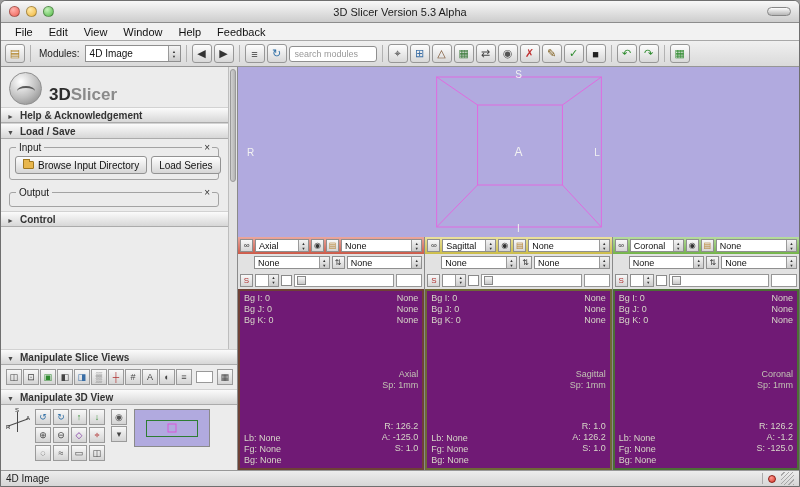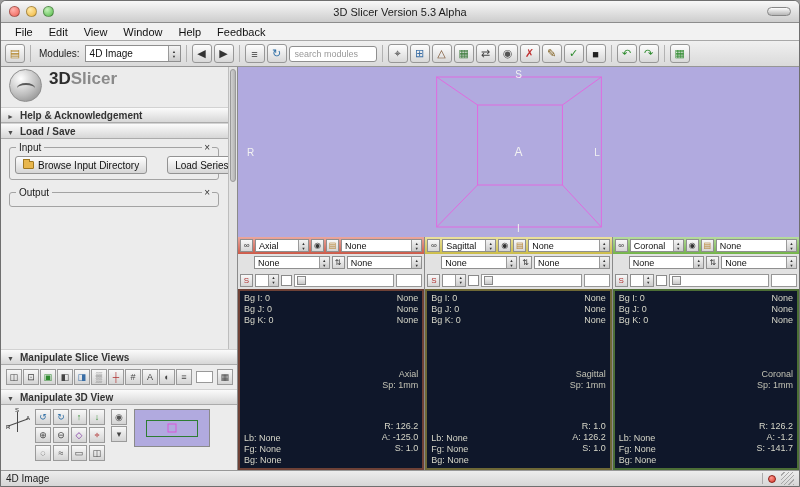--- a/index.html
+++ b/index.html
@@ -33,40 +33,40 @@
   .search{height:16px;width:88px;border:1px solid #8f8f8f;font-size:9px;padding:0 5px;background:#fff;border-radius:3px;color:#222;box-sizing:border-box;font-family:"Liberation Sans",sans-serif;}
   .search::placeholder{color:#999;}
 
   
   .content{flex:1;display:flex;min-height:0;}
   .sidebar{width:237px;flex:none;background:#ececec;border-right:1px solid #8a8a8a;display:flex;flex-direction:column;box-sizing:border-box;}
   .side-top{flex:1;position:relative;display:flex;flex-direction:column;min-height:0;overflow:hidden;padding-right:9px;}
   .side-scroll{position:absolute;right:0;top:0;bottom:0;width:9px;background:#e3e3e3;border-left:1px solid #bdbdbd;box-sizing:border-box;}
   .side-scroll .thumb{position:absolute;left:1px;right:1px;top:2px;height:40%;background:linear-gradient(90deg,#d0d0d0,#b4b4b4);border:1px solid #9a9a9a;border-radius:4px;box-sizing:border-box;}
 
-  .logo-row{height:40px;flex:none;display:flex;align-items:flex-start;gap:7px;padding:2px 8px;box-sizing:border-box;}
+  .logo-row{height:40px;flex:none;display:flex;align-items:flex-end;gap:7px;padding:2px 8px;box-sizing:border-box;}
   .logo-ball{width:33px;height:33px;border-radius:50%;background:radial-gradient(circle at 35% 28%,#ffffff,#bdbdbd 55%,#7e7e7e);border:1px solid #8f8f8f;box-sizing:border-box;position:relative;flex:none;}
   .logo-ball::after{content:"";position:absolute;left:7px;top:13px;width:18px;height:8px;border-radius:50%;border-top:2px solid #5a5a5a;}
   .logo-text{font-size:17px;font-weight:bold;letter-spacing:0;}
   .logo-text .p1{color:#2d2d2d;}
   .logo-text .p2{color:#8a8a8a;}
 
   .sechdr{height:16px;flex:none;background:linear-gradient(#fbfbfb,#d7d7d7);border-top:1px solid #d2d2d2;border-bottom:1px solid #ababab;display:flex;align-items:center;gap:4px;padding:0 6px;font-size:10px;font-weight:bold;color:#333;box-sizing:border-box;}
   .disc{width:9px;color:#4a4a4a;flex:none;display:inline-block;}
   .disc.closed::before{content:"►";font-size:7px;}
   .disc.open::before{content:"▼";font-size:7px;}
 
   .bundle-row{flex:none;display:flex;align-items:center;gap:5px;padding:4px 7px;font-size:10px;color:#111;}
   .bundle-row .combo{flex:1;height:16px;}
 
   .groupbox{margin:8px 9px 4px 8px;border:1px solid #a3a3a3;border-radius:3px;position:relative;padding:8px 5px 5px;flex:none;}
   .gb-label{position:absolute;top:-6px;left:6px;background:#ececec;padding:0 3px;font-size:10px;color:#1a1a1a;}
   .gb-close{position:absolute;top:-5px;right:6px;background:#ececec;font-size:10px;line-height:10px;color:#333;padding:0 2px;cursor:default;}
   .gb-close::before{content:"×";}
-  .btnrow{display:flex;gap:20px;align-items:center;}
+  .btnrow{display:flex;gap:4px;align-items:center;}
   .btn{display:inline-flex;align-items:center;gap:4px;height:18px;padding:0 7px;border:1px solid #939393;border-radius:3px;background:linear-gradient(#fefefe,#d6d6d6);font-size:10px;color:#111;box-sizing:border-box;white-space:nowrap;}
   .folder{width:11px;height:8px;background:#e8b64c;border:1px solid #a07820;position:relative;border-radius:1px;box-sizing:border-box;flex:none;}
   .folder::before{content:"";position:absolute;top:-3px;left:-1px;width:5px;height:2px;background:#e8b64c;border:1px solid #a07820;border-bottom:none;}
 
   .spacer{flex:1;}
 
   .mini-row{flex:none;display:flex;align-items:center;gap:1px;padding:4px 4px 4px 5px;}
   .mico{width:16px;height:16px;border:1px solid #9a9a9a;background:linear-gradient(#f8f8f8,#d4d4d4);display:inline-flex;align-items:center;justify-content:center;font-size:9px;color:#333;box-sizing:border-box;flex:none;}
   .mslider{height:12px;width:46px;background:#fff;border:1px solid #999;margin:0 3px;box-sizing:border-box;}
   .m3d-row{flex:none;display:flex;align-items:flex-start;gap:5px;padding:4px 4px 8px 5px;}
@@ -96,21 +96,21 @@
   .sc-row.r3{height:18px;}
   .sc-ico{width:13px;height:13px;border:1px solid #8f8f8f;background:linear-gradient(#f8f8f8,#d6d6d6);font-size:8px;display:inline-flex;align-items:center;justify-content:center;box-sizing:border-box;color:#333;flex:none;}
   .combo.sm{height:13px;}
   .combo.sm .combo-text{font-size:9px;padding:0 3px;}
   .combo.sm .combo-step{width:9px;}
   .sc-ind{width:12px;flex:none;}
   .chk{width:11px;height:11px;border:1px solid #8a8a8a;background:#fff;box-sizing:border-box;flex:none;}
   .hslider{flex:1;height:13px;border:1px solid #979797;background:#fff;position:relative;box-sizing:border-box;}
   .hthumb{position:absolute;left:2px;top:1px;width:9px;height:9px;background:linear-gradient(#f6f6f6,#c9c9c9);border:1px solid #888;box-sizing:border-box;}
   .entry{width:26px;height:13px;border:1px solid #979797;background:#fff;box-sizing:border-box;font-size:9px;padding:0 2px;font-family:"Liberation Sans",sans-serif;}
-  .viewport{flex:1;background:#0f172a;border:2px solid #444;position:relative;font-size:9px;color:#d6d6c8;overflow:hidden;min-height:0;}
+  .viewport{flex:1;background:#701a75;border:2px solid #444;position:relative;font-size:9px;color:#d6d6c8;overflow:hidden;min-height:0;}
   .ov{position:absolute;line-height:11px;}
   .ov.tl{top:2px;left:4px;}
   .ov.tr{top:2px;right:4px;text-align:right;}
   .ov.cr{top:50%;right:4px;transform:translateY(-50%);text-align:right;color:#c2c2b4;}
   .ov.bl{bottom:2px;left:4px;}
   .ov.br{bottom:14px;right:4px;text-align:right;}
 
   
   .statusbar{height:15px;flex:none;background:linear-gradient(#ededed,#d6d6d6);border-top:1px solid #989898;display:flex;align-items:center;font-size:10px;color:#222;padding:0 5px;gap:5px;}
   .ssep{width:1px;height:11px;background:#aaa;}
@@ -242,20 +242,24 @@
                 <span>Load Series</span>
               </span>
           </div>
         </div>
 
         <div class="groupbox">
           <span class="gb-label">Output</span>
           <span class="gb-close"></span>
         </div>
 
+        <div class="sechdr">
+          <span class="disc closed"></span>
+          <span>Control</span>
+        </div>
 
 
         <div class="spacer"></div>
 
         <div class="side-scroll">
             <div class="thumb"></div>
           </div>
       </div>
 
       <div class="sechdr">
@@ -573,21 +577,21 @@
               <div>Sp: 1mm</div>
             </div>
             <div class="ov bl">
               <div>Lb: None</div>
               <div>Fg: None</div>
               <div>Bg: None</div>
             </div>
             <div class="ov br">
               <div>R: 126.2</div>
               <div>A: -1.2</div>
-              <div>S: -141.7</div>
+              <div>S: -125.0</div>
             </div>
           </div>
         </div>
 
       </div>
     </div>
   </div>
 
   <div class="statusbar">
     <span>4D Image</span>

